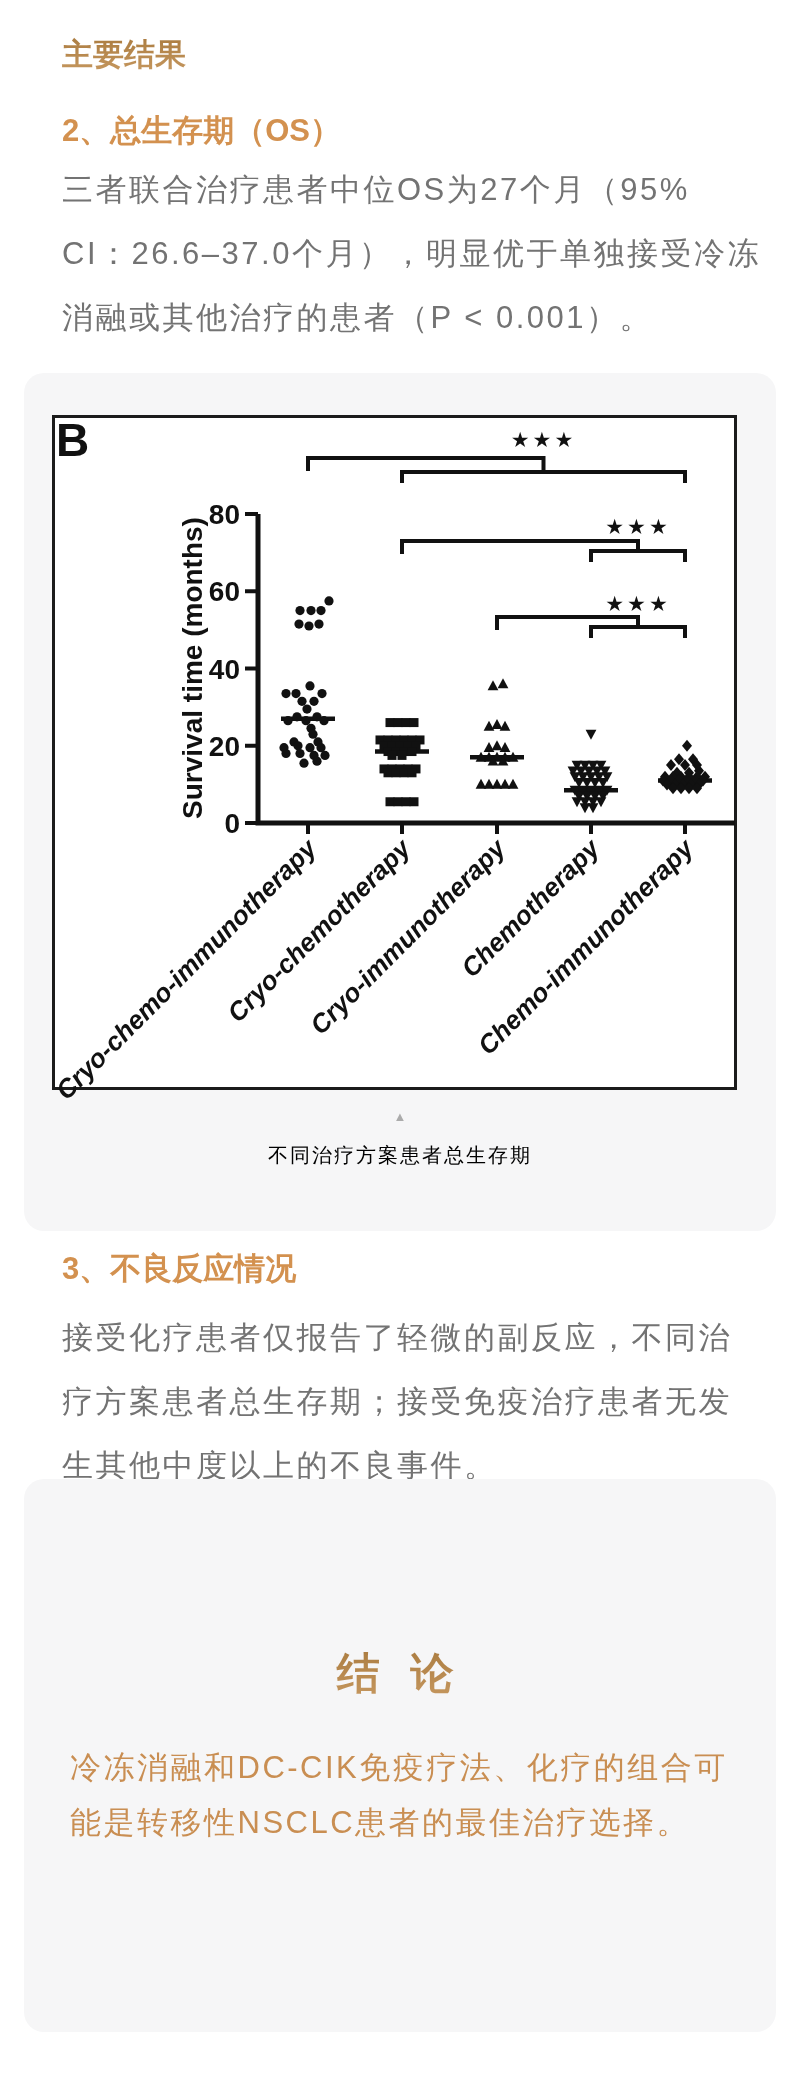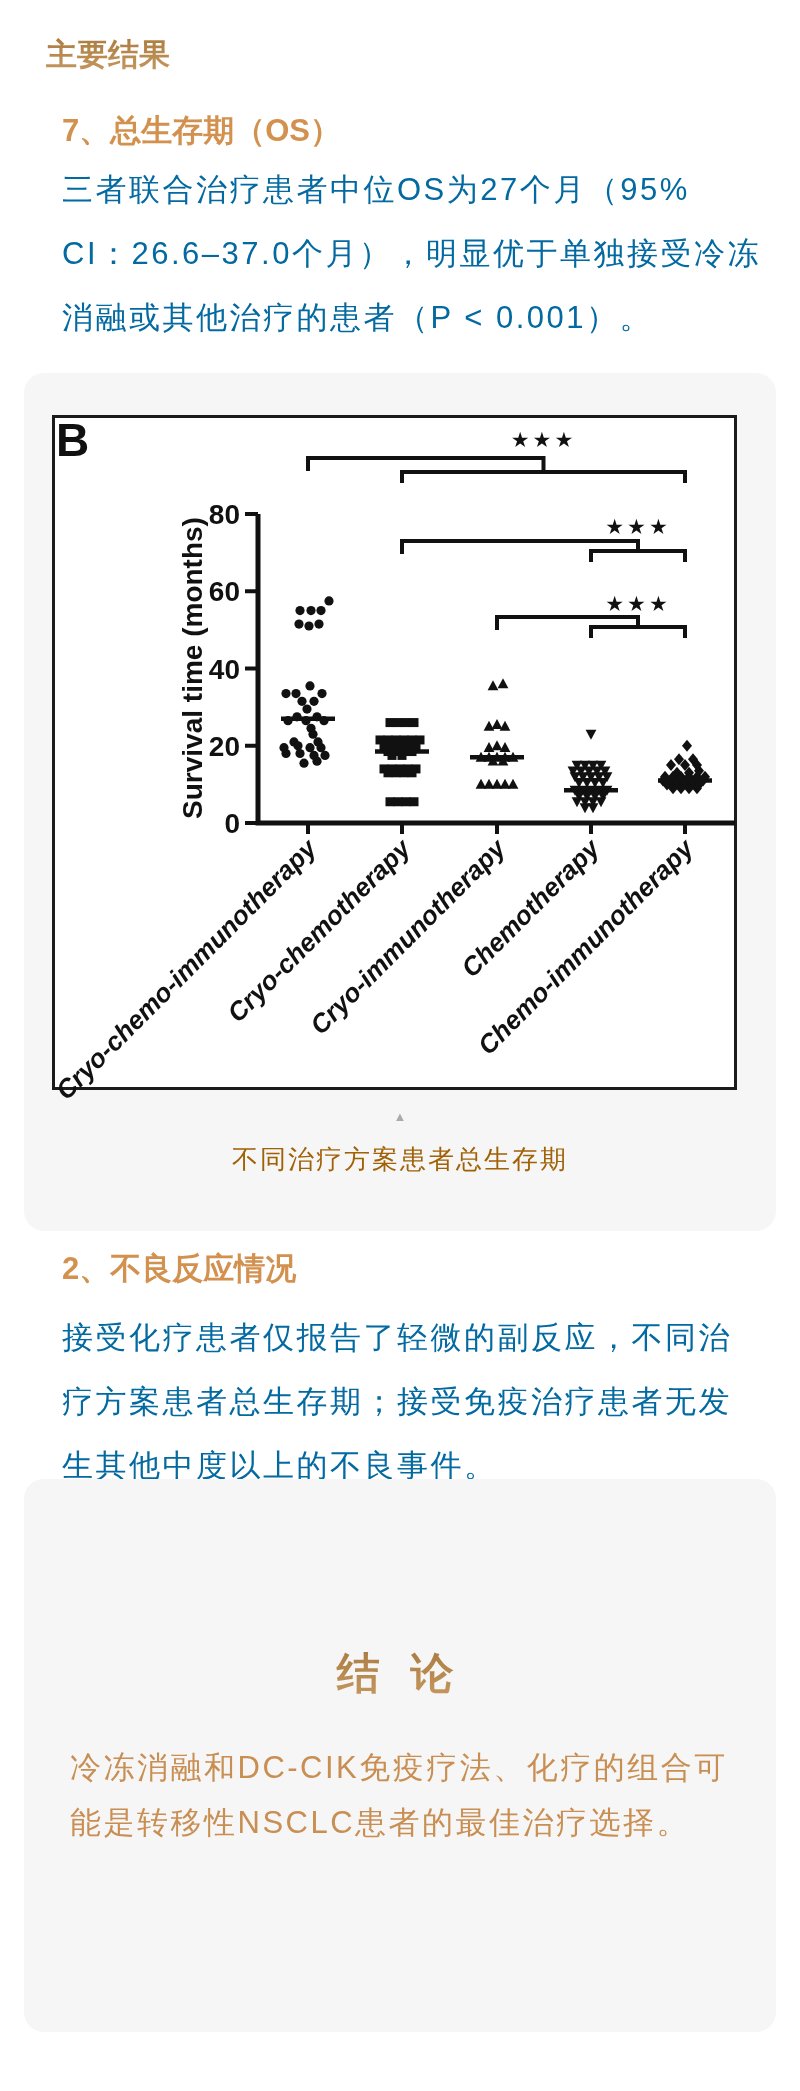--- a/index.html
+++ b/index.html
@@ -3,35 +3,35 @@
 <meta charset="utf-8">
 <style>
   html,body{margin:0;padding:0;background:#ffffff;}
   #page{position:relative;width:800px;height:2091px;background:#ffffff;overflow:hidden;
         font-family:"Liberation Sans","DejaVu Sans",sans-serif;}
   .abs{position:absolute;}
   .h-gold{font-family:"Liberation Serif","DejaVu Serif",serif;font-weight:bold;
           background:linear-gradient(180deg,#a97a3e 0%,#c89a62 100%);
           -webkit-background-clip:text;background-clip:text;color:transparent;}
   .h-orange{color:#d3914f;font-weight:bold;font-size:31px;}
-  .body-text{color:#0369a1;font-size:31px;line-height:64px;letter-spacing:2.5px;}
+  .body-text{color:#737373;font-size:31px;line-height:64px;letter-spacing:2.5px;}
   .card{background:#f6f6f7;border-radius:20px;}
-  .caption{color:#a16207;font-size:26px;letter-spacing:2px;text-align:center;width:100%;}
+  .caption{color:#000000;font-size:20px;letter-spacing:2px;text-align:center;width:100%;}
   .tri{color:#ababab;font-size:13px;text-align:center;width:100%;line-height:13px;}
   .concl-body{color:#c98e52;font-size:31px;line-height:55px;letter-spacing:2.5px;}
   svg text{fill:#111;}
 </style>
 </head>
 <body>
 
 <div id="page">
 
-  <div class="abs h-gold" style="left:46px;top:34px;font-size:31px;">主要结果</div>
-
-  <div class="abs h-orange" style="left:62px;top:110px;">7、总生存期（OS）</div>
+  <div class="abs h-gold" style="left:62px;top:34px;font-size:31px;">主要结果</div>
+
+  <div class="abs h-orange" style="left:62px;top:110px;">2、总生存期（OS）</div>
 
   <div class="abs body-text" style="left:62px;top:158px;width:700px;">三者联合治疗患者中位OS为27个月（95% CI：26.6–37.0个月），明显优于单独接受冷冻消融或其他治疗的患者（P &lt; 0.001）。</div>
 
   <div class="abs card" style="left:24px;top:373px;width:752px;height:858px;"></div>
 
   <svg class="abs" style="left:0;top:0;" width="800" height="2091" viewBox="0 0 800 2091" font-family="&quot;Liberation Sans&quot;,&quot;DejaVu Sans&quot;,sans-serif">
       <rect x="53.5" y="416.5" width="682" height="672" fill="#ffffff" stroke="#1b1b1b" stroke-width="3"></rect>
       <text x="56" y="456" font-size="46" font-weight="bold">B</text>
       <path d="M 258 514 V 823 H 735" fill="none" stroke="#111" stroke-width="5"></path>
       <line x1="245" y1="823" x2="258" y2="823" stroke="#111" stroke-width="4"></line>
@@ -219,21 +219,21 @@
       <text x="638" y="534" text-anchor="middle" font-size="21" font-weight="bold" letter-spacing="3" font-family="&quot;DejaVu Sans&quot;,sans-serif">★★★</text>
       <path d="M 497 630 V 617 H 638 V 627" fill="none" stroke="#111" stroke-width="4"></path>
       <path d="M 591 638 V 627 H 685 V 638" fill="none" stroke="#111" stroke-width="4"></path>
       <text x="638" y="611" text-anchor="middle" font-size="21" font-weight="bold" letter-spacing="3" font-family="&quot;DejaVu Sans&quot;,sans-serif">★★★</text>
     </svg>
 
   <div class="abs tri" style="left:0;top:1110px;">▲</div>
 
   <div class="abs caption" style="left:0;top:1142px;">不同治疗方案患者总生存期</div>
 
-  <div class="abs h-orange" style="left:62px;top:1248px;">2、不良反应情况</div>
+  <div class="abs h-orange" style="left:62px;top:1248px;">3、不良反应情况</div>
 
   <div class="abs body-text" style="left:62px;top:1306px;width:700px;">接受化疗患者仅报告了轻微的副反应，不同治疗方案患者总生存期；接受免疫治疗患者无发生其他中度以上的不良事件。</div>
 
   <div class="abs card" style="left:24px;top:1479px;width:752px;height:553px;"></div>
 
   <div class="abs h-gold" style="left:0;top:1645px;width:800px;text-align:center;font-size:43px;letter-spacing:10px;">结 论</div>
 
   <div class="abs concl-body" style="left:62px;top:1740px;width:660px;margin-left:8px;">冷冻消融和DC-CIK免疫疗法、化疗的组合可能是转移性NSCLC患者的最佳治疗选择。</div>
 
 </div>

